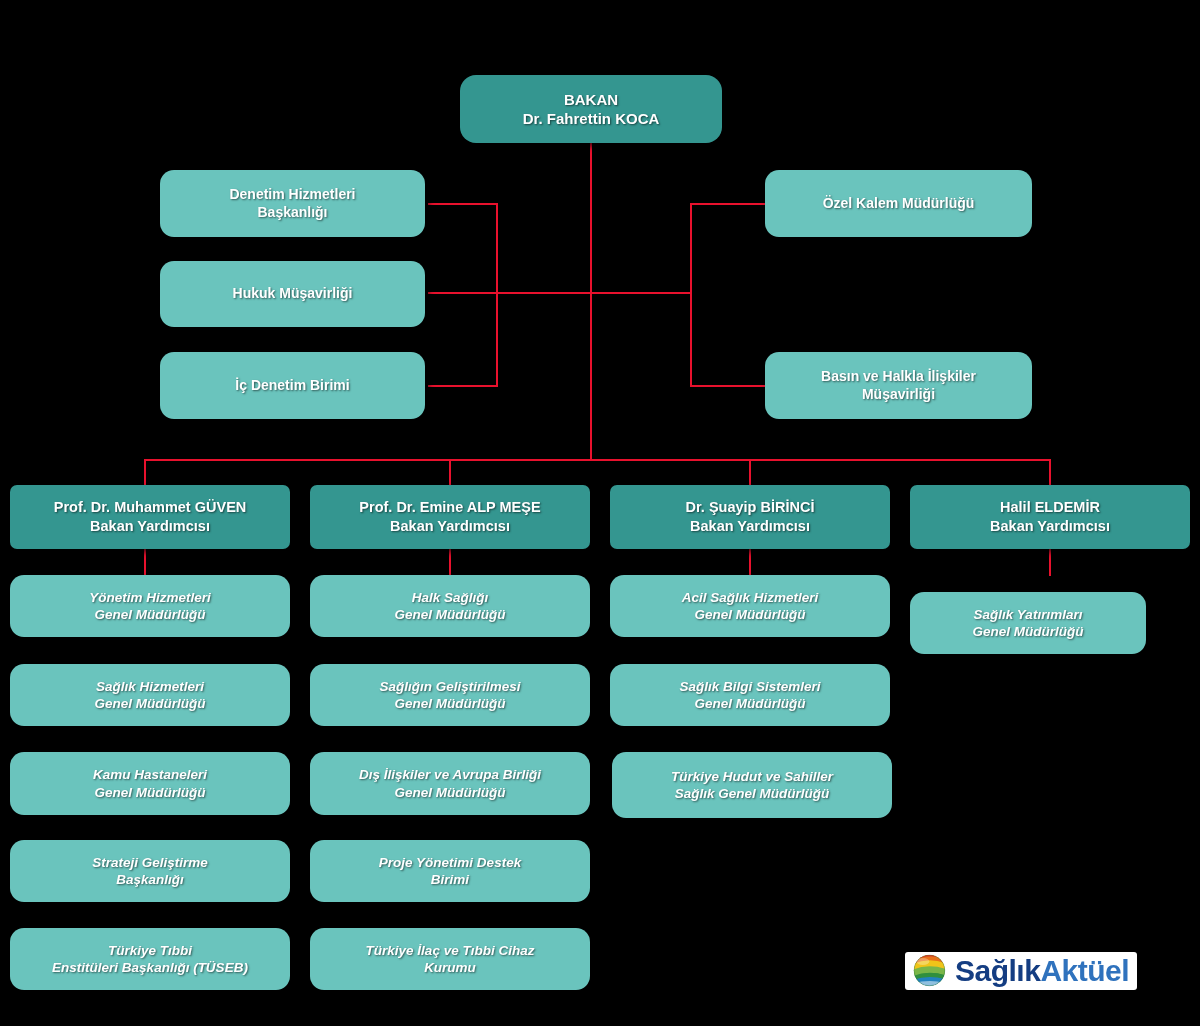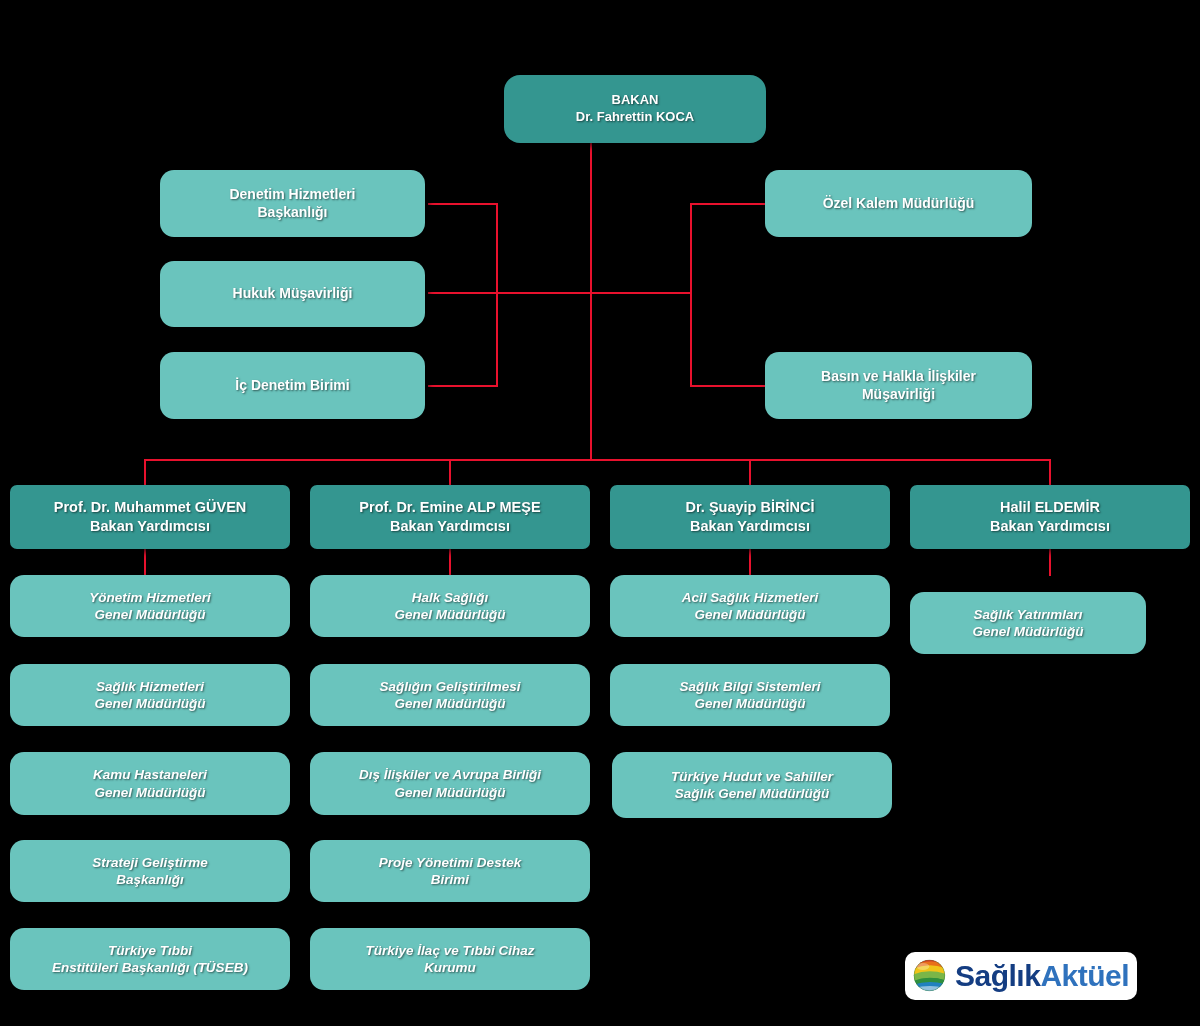--- a/index.html
+++ b/index.html
@@ -41,35 +41,35 @@
     padding: 4px 10px;
     text-shadow: 1px 1px 2px rgba(0,0,0,0.55);
     box-shadow: 3px 3px 6px rgba(0,0,0,0.75);
   }
   .node .lines { width: 100%; }
   .node .l2 { display: block; }
 
   .node.dark  { background: #349690; border-radius: 7px; }
   .node.light { background: #6ac4bd; }
 
-  .node.minister { font-size: 13px; border-radius: 16px; margin-left: 44px; }
+  .node.minister { font-size: 15px; border-radius: 16px; }
   .node.deputy   { font-size: 14.5px; }
   .node.staff    { font-size: 14px; }
   .node.unit     { font-size: 13.5px; font-style: italic; }
 
   
   #logo {
     position: absolute;
     z-index: 5;
     left: 905px;
     top: 952px;
     width: 232px;
-    height: 48px;
+    height: 38px;
     background: #ffffff;
-    border-radius: 10px;
+    border-radius: 3px;
     display: flex;
     align-items: center;
     padding-left: 6px;
     box-sizing: border-box;
   }
   #logo .globe { width: 38px; height: 38px; flex: 0 0 38px; }
   #logo .wordmark {
     margin-left: 6px;
     font-family: "Liberation Sans", sans-serif;
     font-weight: bold;

